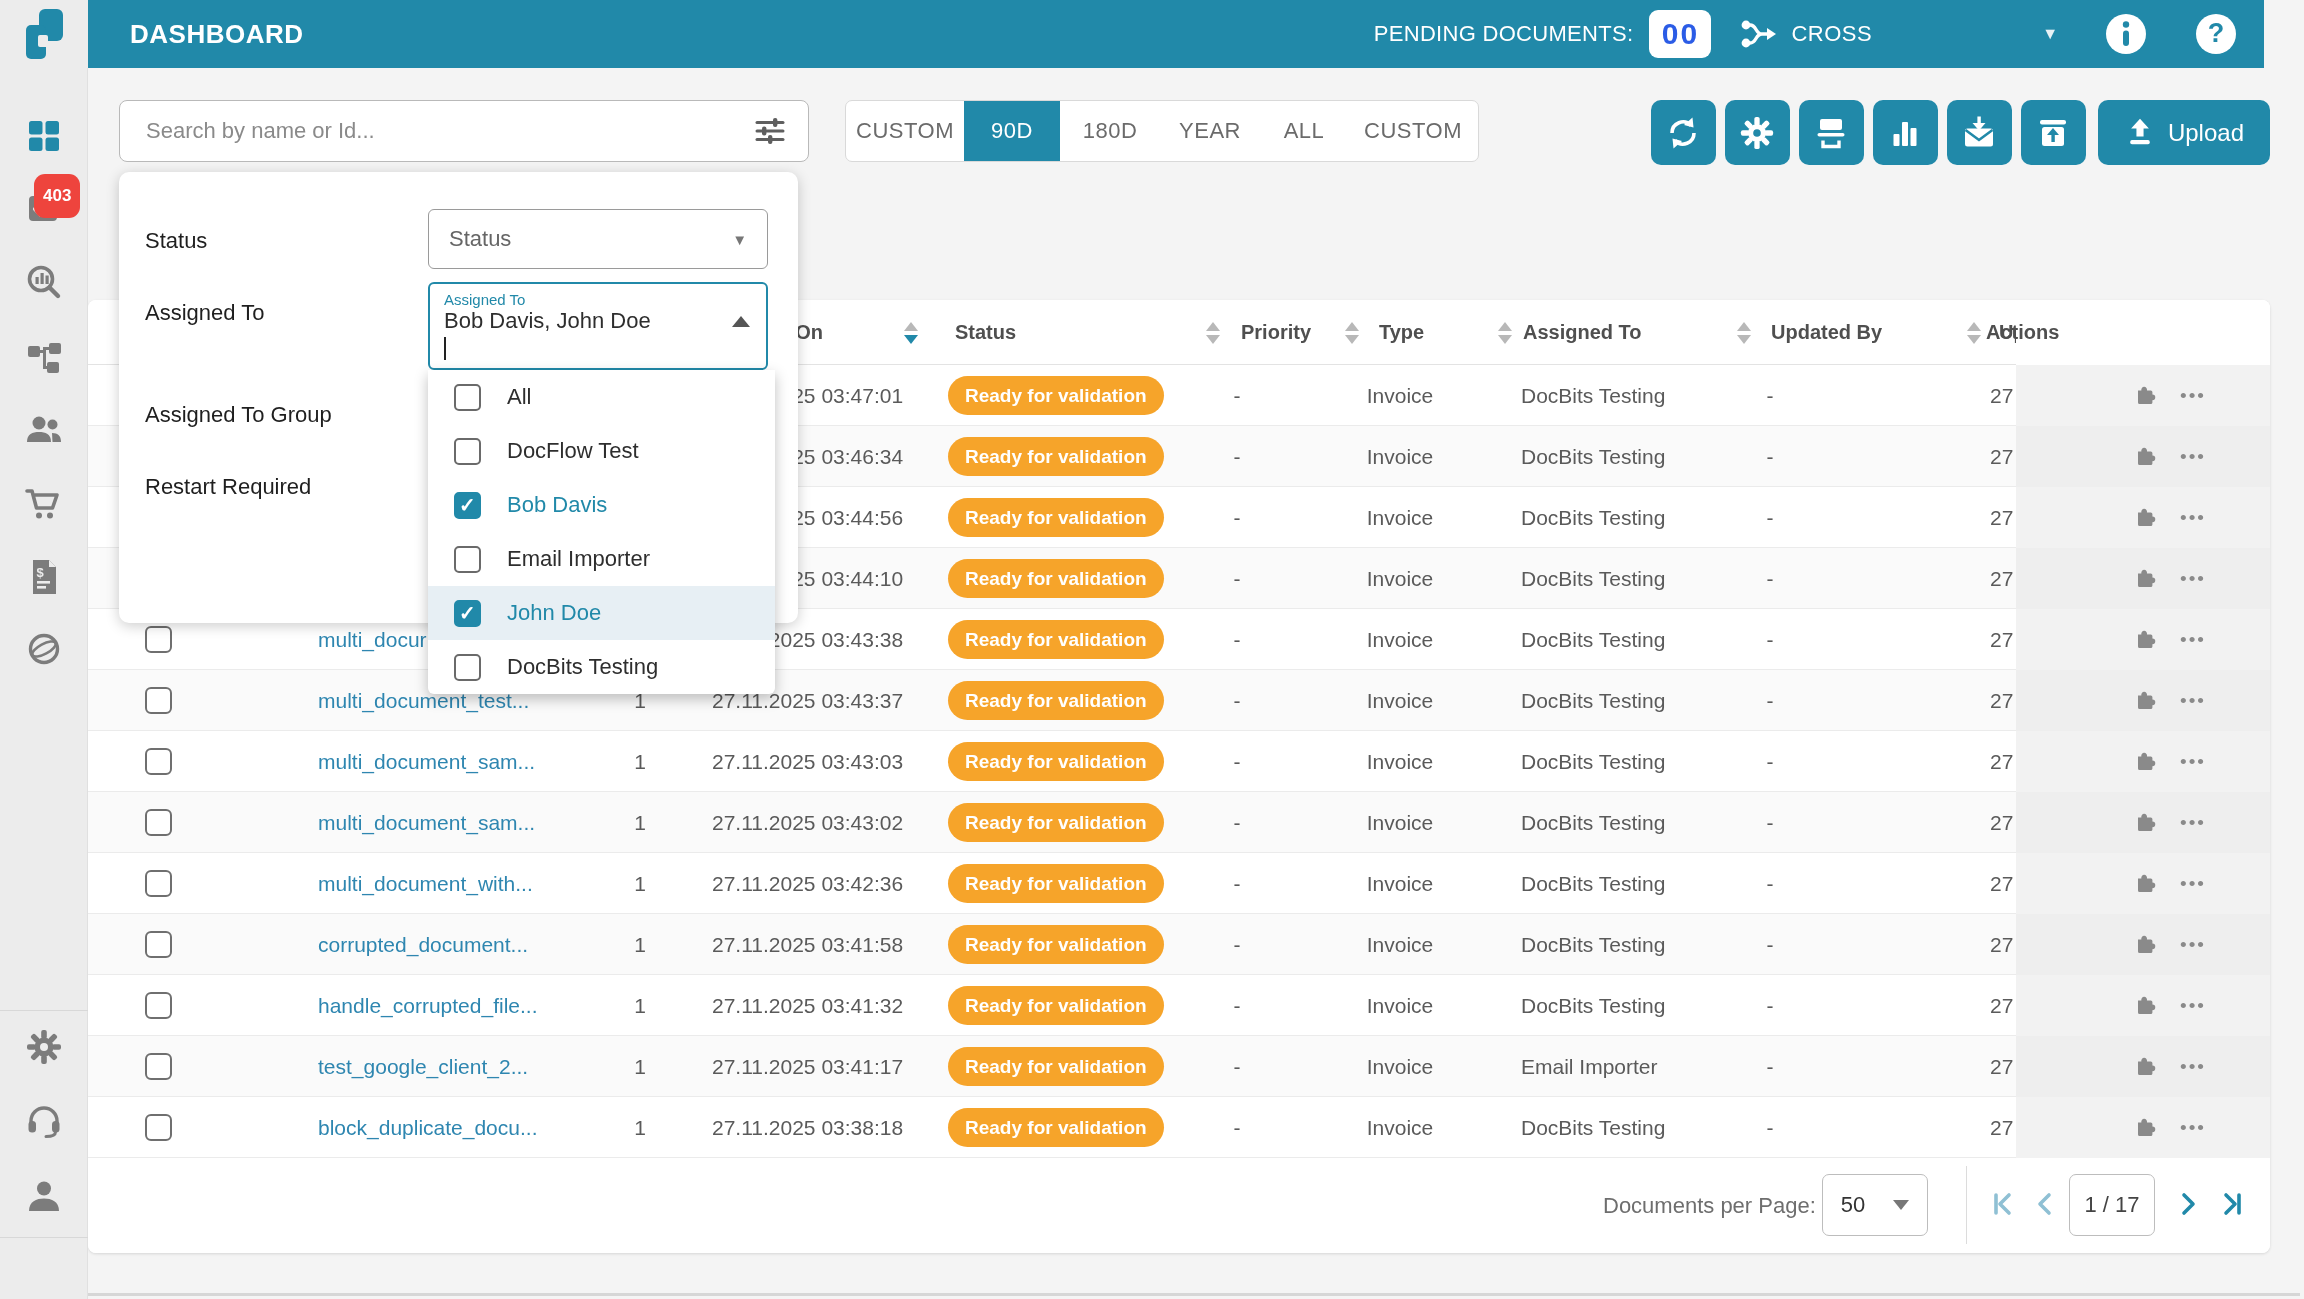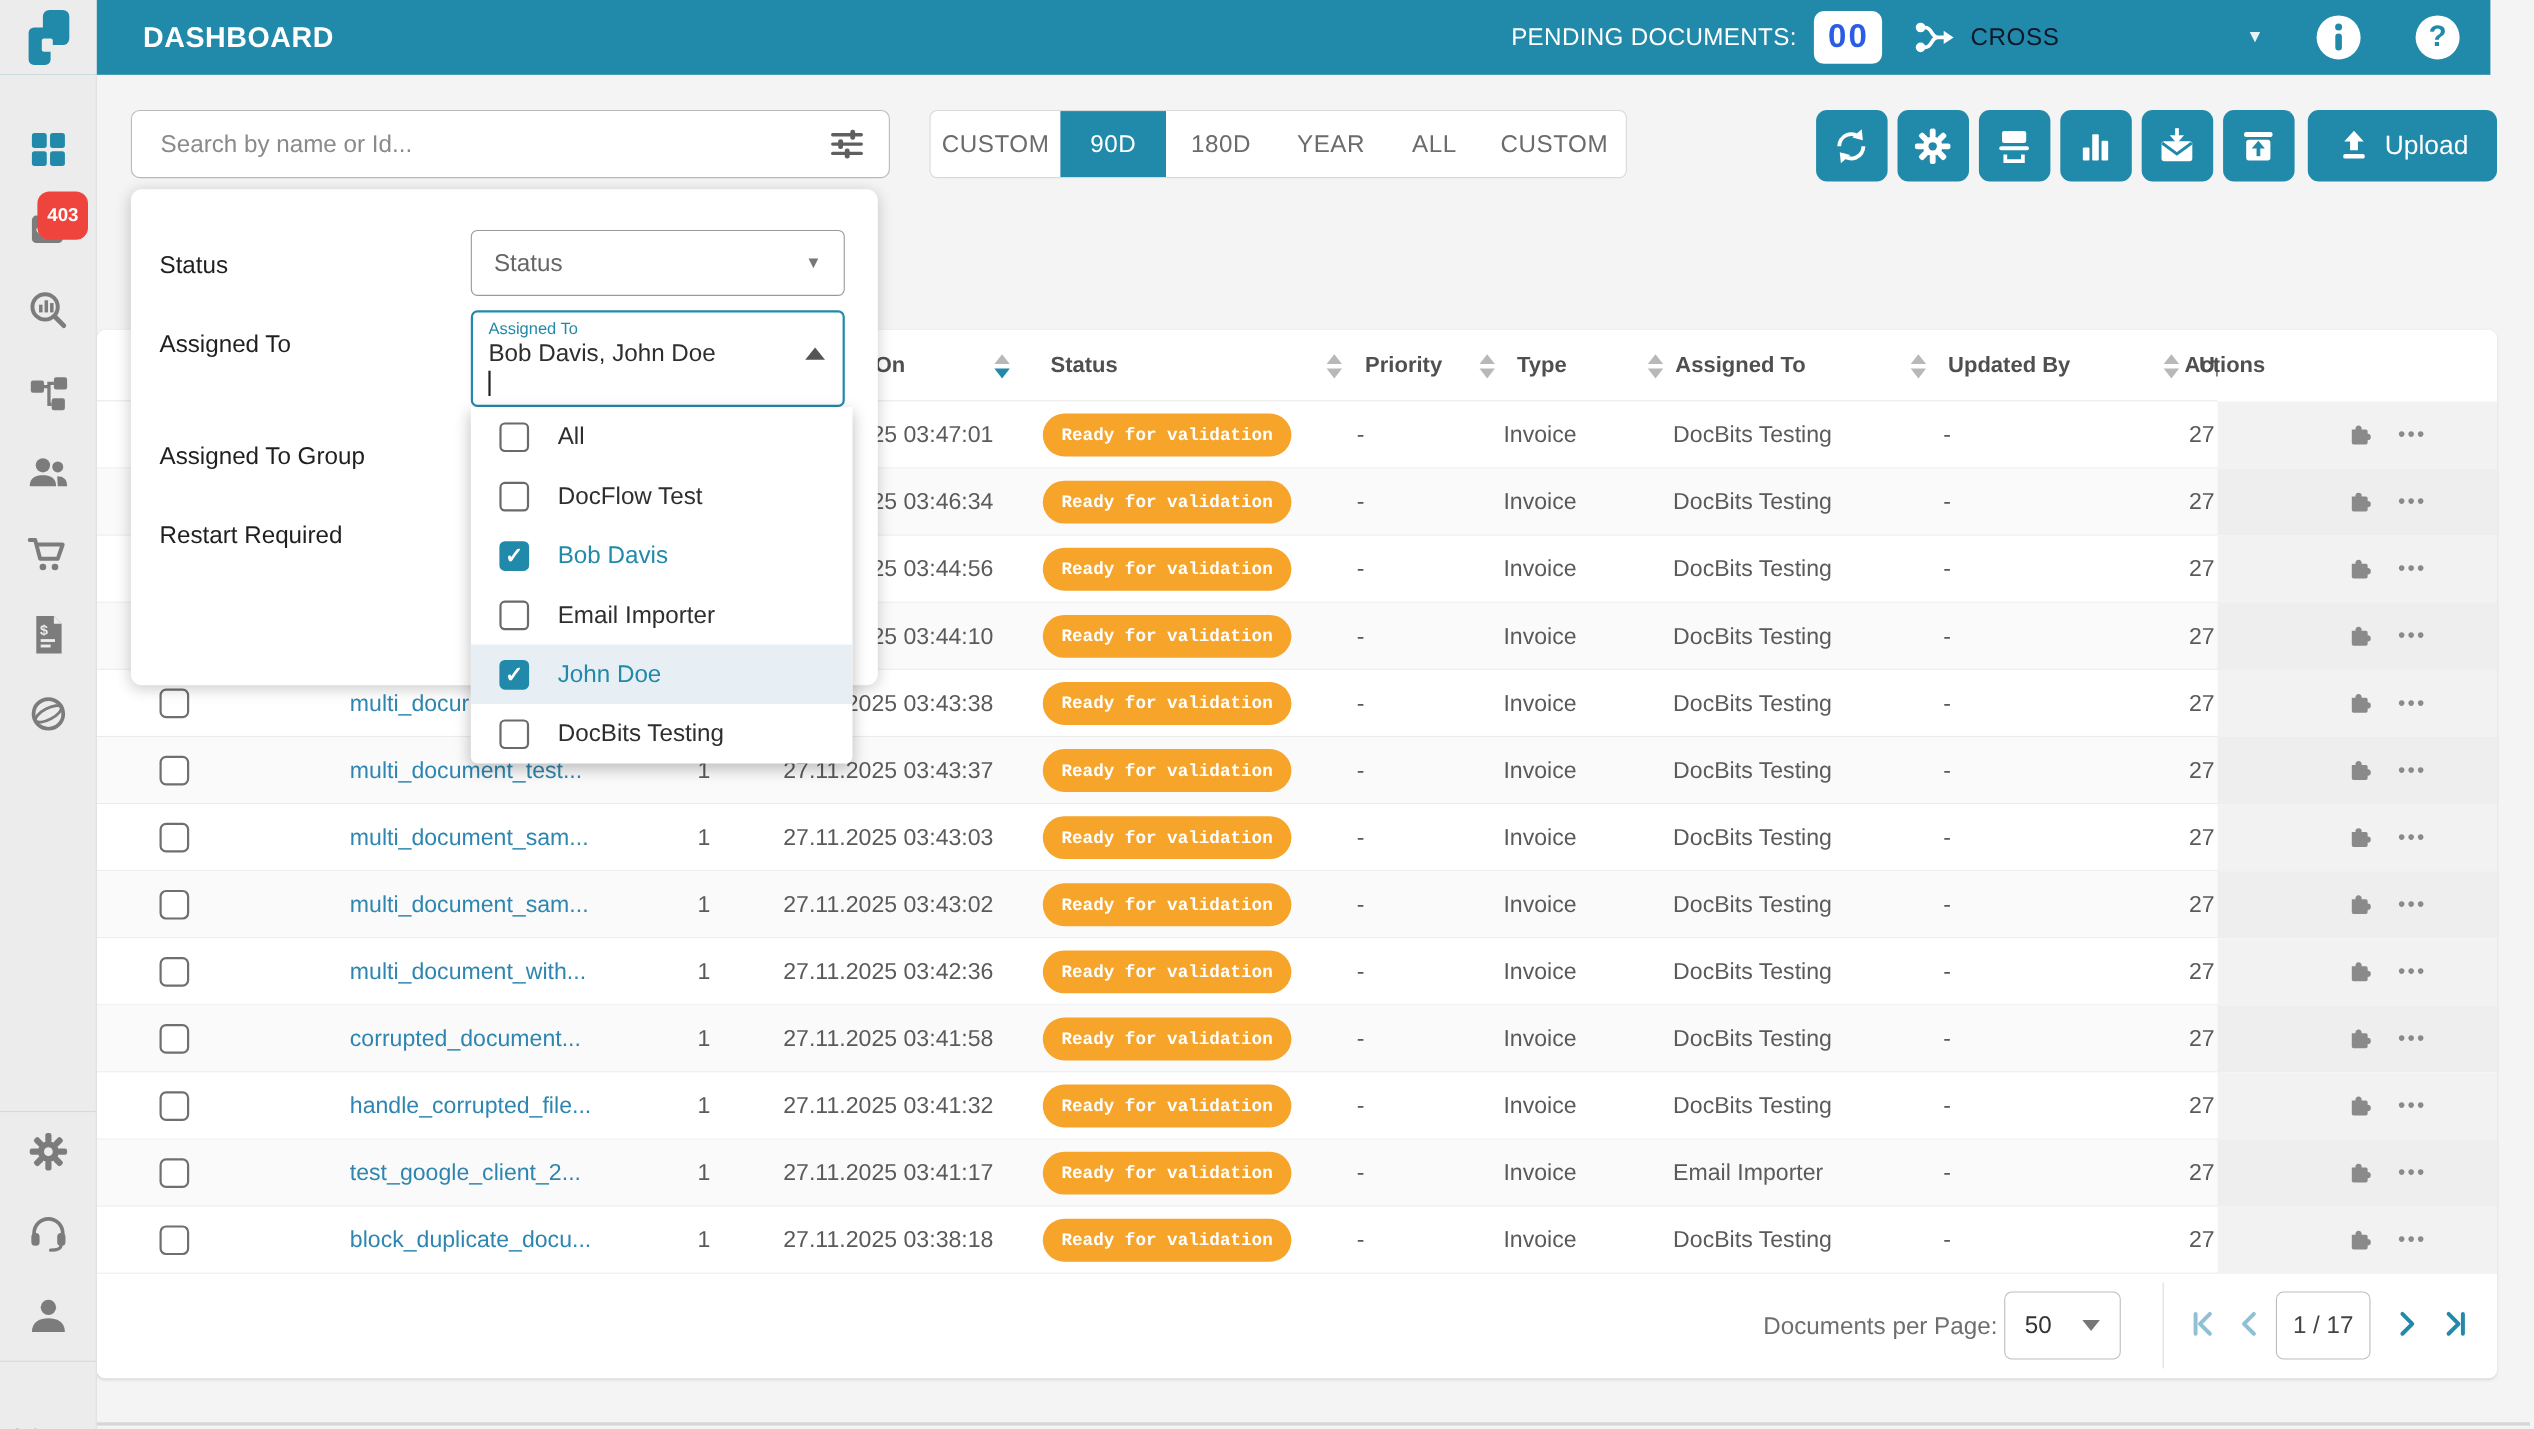--- a/index.html
+++ b/index.html
@@ -11,21 +11,21 @@
   .screen{position:relative;width:2304px;height:1299px;background:#f4f4f4;overflow:hidden;}
 
   
   .topbar{position:absolute;left:0;top:0;width:2264px;height:68px;background:var(--accent);display:flex;align-items:center;z-index:30;}
   .logo-box{position:absolute;left:0;top:0;width:88px;height:68px;background:#ececec;display:flex;align-items:center;justify-content:center;}
   .tb-title{position:absolute;left:130px;color:#fff;font-size:26px;font-weight:bold;letter-spacing:.5px;}
   .tb-right{position:absolute;right:26px;display:flex;align-items:center;}
   .tb-pending{color:#fff;font-size:22px;letter-spacing:.3px;}
   .tb-count{margin-left:16px;background:#fff;border-radius:9px;min-width:62px;height:48px;display:flex;align-items:center;justify-content:center;
     color:var(--countblue);font-size:30px;font-weight:bold;letter-spacing:2px;padding:0 8px;}
-  .tb-ws{margin-left:12px;color:#0f172a;font-size:22px;letter-spacing:.5px;}
+  .tb-ws{margin-left:12px;color:#ffffff;font-size:22px;letter-spacing:.5px;}
   .tb-caret{margin-left:170px;color:#e8f2f6;font-size:16px;}
   .tb-circle{margin-left:46px;}
 
   
   .sidebar{position:absolute;left:0;top:68px;bottom:0;width:88px;background:#ececec;border-right:1px solid #e0e0e0;z-index:25;}
   .sb-ic{position:absolute;left:50%;transform:translateX(-50%);width:38px;height:38px;display:flex;align-items:center;justify-content:center;}
   .sb-badge{position:absolute;left:34px;top:106px;background:var(--red);color:#fff;font-size:17px;font-weight:bold;
     padding:12px 9px;border-radius:11px;z-index:2;}
   .sb-div{position:absolute;left:0;width:88px;height:1px;background:#d8d8d8;}
   .sb-version{position:absolute;left:10px;top:1192px;font-size:20px;color:#2c2c2c;margin-top:36px;}
@@ -68,21 +68,21 @@
 
   .tbody{position:relative;}
   .trow{position:relative;height:61px;border-bottom:1px solid #ebebeb;background:#fff;}
   .trow:nth-child(even){background:var(--rowalt);}
   .cell{position:absolute;top:0;height:61px;display:flex;align-items:center;font-size:21px;color:#5a5a5a;white-space:nowrap;}
   .cb{position:absolute;left:57px;top:17px;width:27px;height:27px;border:2.5px solid #6f6f6f;border-radius:6px;background:#fff;}
   .c-name{left:230px;max-width:300px;overflow:hidden;color:var(--link);cursor:pointer;text-decoration:none;}
   .c-pages{left:512px;width:80px;justify-content:center;}
   .c-date{left:624px;}
   .c-status{position:absolute;left:860px;top:11px;height:39px;background:var(--orange);border-radius:20px;color:#fff;
-    font-size:16px;font-weight:bold;display:flex;align-items:center;padding:0 17px;font-family:Liberation Mono, monospace;}
+    font-size:19px;font-weight:bold;display:flex;align-items:center;padding:0 17px;}
   .c-priority{left:1109px;width:80px;justify-content:center;}
   .c-type{left:1252px;width:120px;justify-content:center;}
   .c-assigned{left:1433px;}
   .c-updatedby{left:1642px;width:80px;justify-content:center;}
   .c-updatedon{left:1902px;}
   .c-actionsbg{position:absolute;right:0;top:0;width:254px;height:61px;background:#f2f2f2;display:flex;align-items:center;gap:22px;padding-left:118px;}
   .trow:nth-child(even) .c-actionsbg{background:#eeeeee;}
   .dots{color:#8a8a8a;font-size:19px;letter-spacing:2px;cursor:pointer;}
 
   .pager{position:absolute;left:0;right:0;bottom:0;height:95px;display:flex;align-items:center;background:#fff;}

